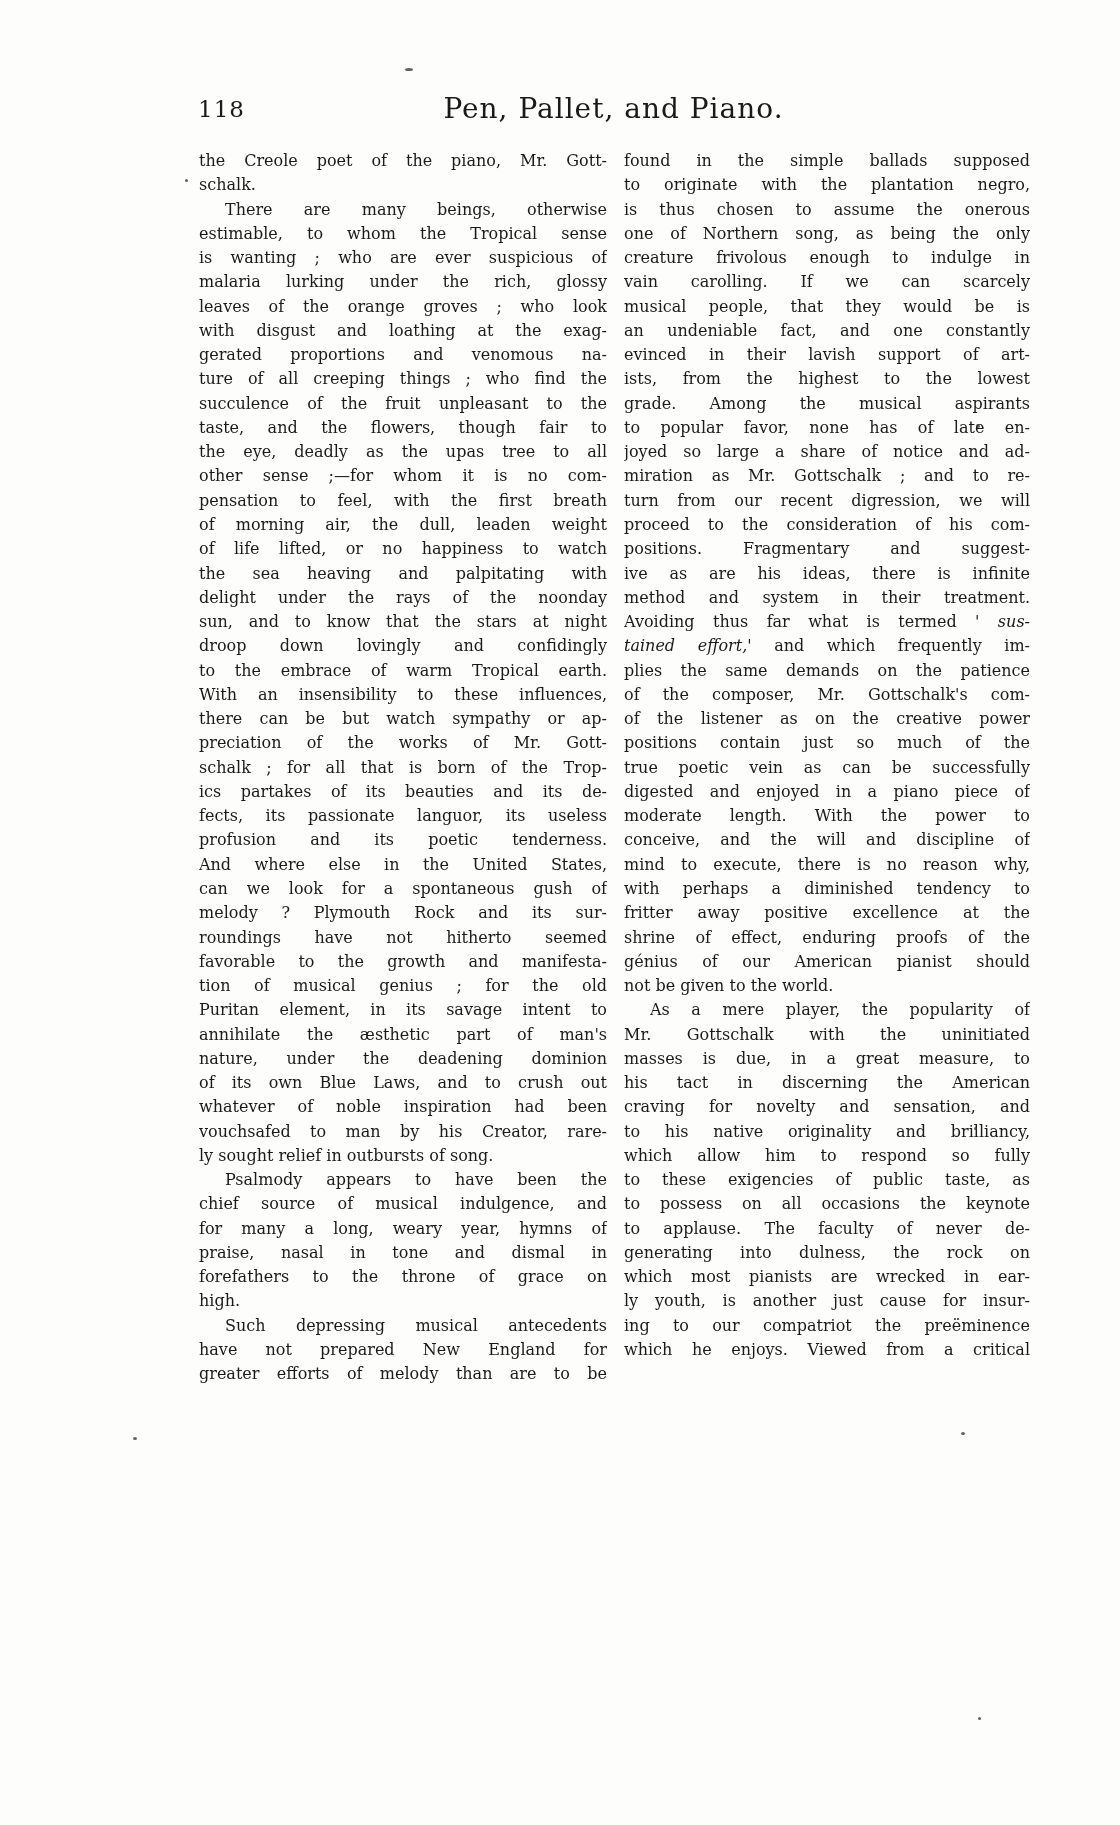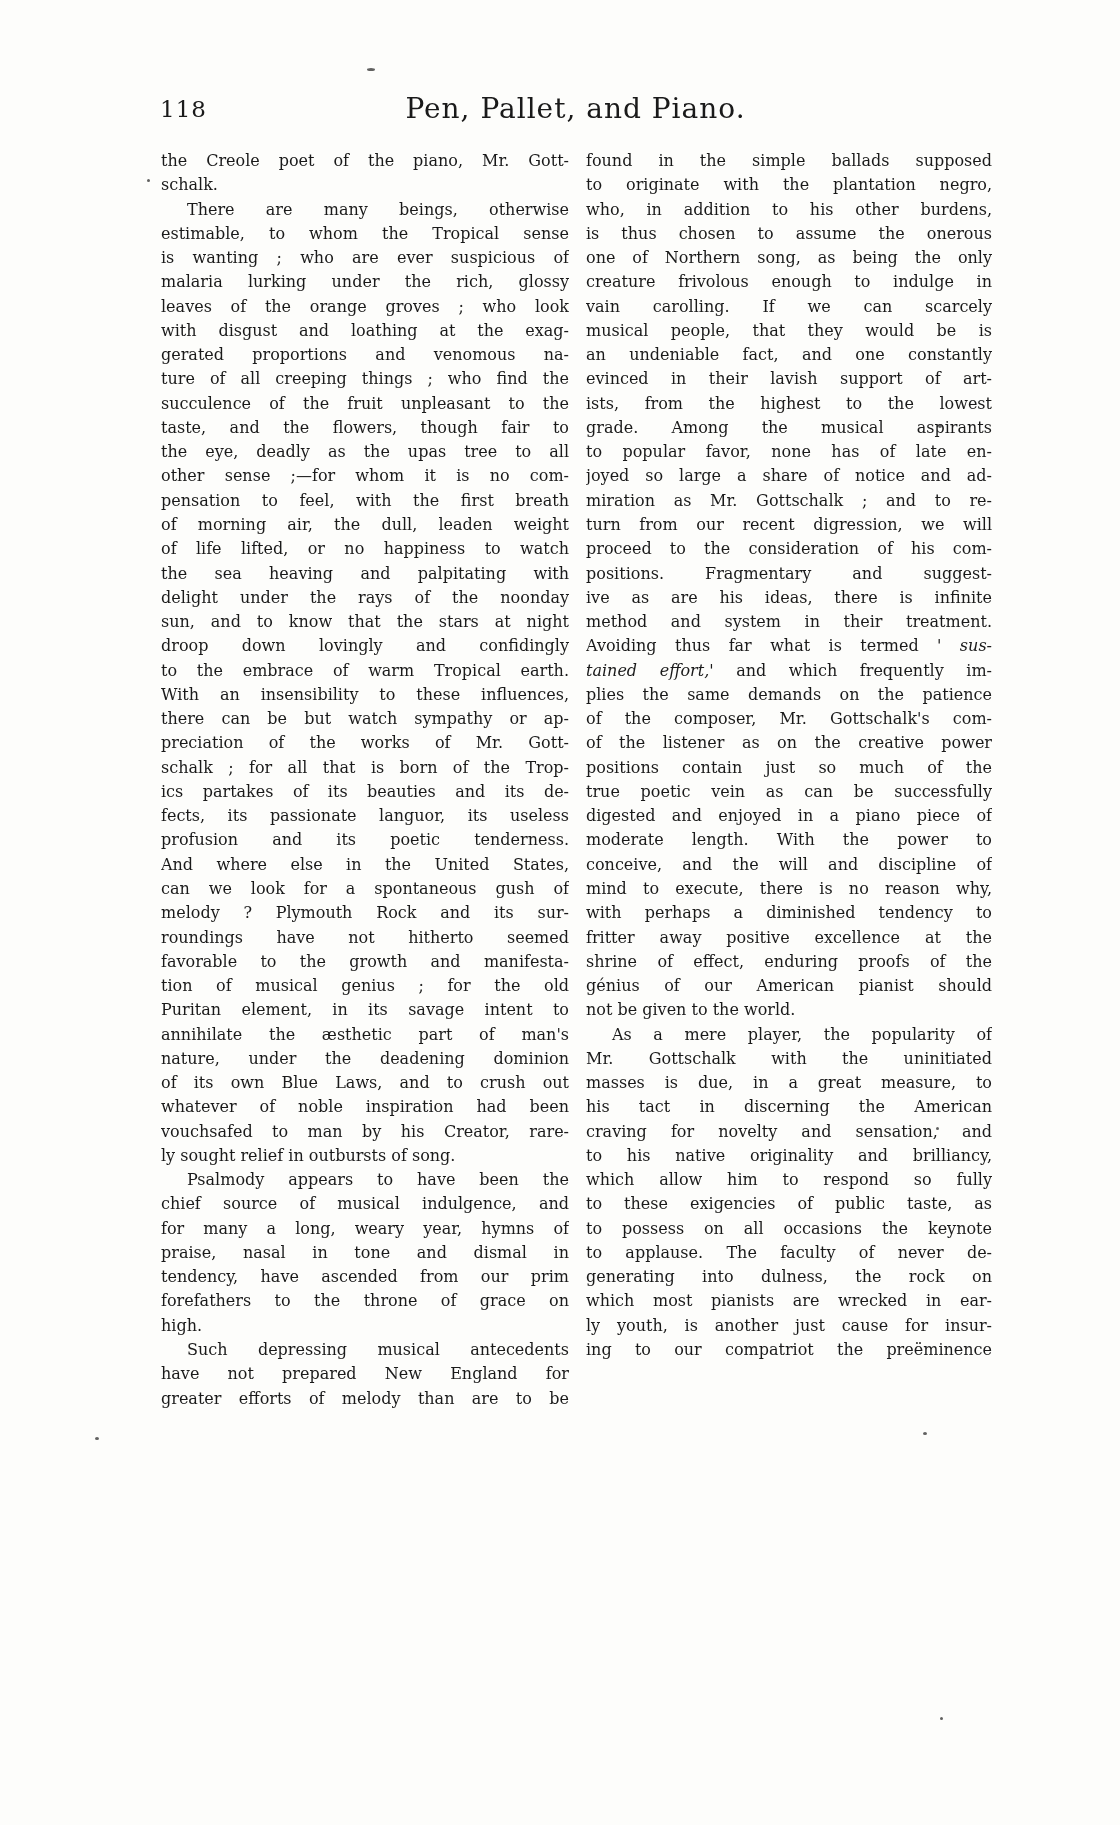--- a/index.html
+++ b/index.html
@@ -3,21 +3,21 @@
 <meta charset="utf-8">
 <style>
   html,body{margin:0;padding:0;}
   body{
     width:1120px;height:1825px;position:relative;
     background:#fdfdfb;
     font-family:"DejaVu Serif","Liberation Serif",serif;
     color:#1a1a1a;
     -webkit-font-smoothing:antialiased;
   }
-  .page{position:absolute;inset:0;overflow:hidden;}
+  .page{position:absolute;inset:0;overflow:hidden;margin-left:38px;}
   .pagenum{
     position:absolute;left:160px;top:96px;
     font-size:23px;letter-spacing:1px;
   }
   .title{
     position:absolute;left:160px;top:92px;width:831px;
     text-align:center;font-size:28px;letter-spacing:1px;
   }
   .col{
     position:absolute;top:149px;width:408px;
@@ -83,31 +83,29 @@
       <div class="line">annihilate the æsthetic part of man's</div>
       <div class="line">nature, under the deadening dominion</div>
       <div class="line">of its own Blue Laws, and to crush out</div>
       <div class="line">whatever of noble inspiration had been</div>
       <div class="line">vouchsafed to man by his Creator, rare-</div>
       <div class="line flush">ly sought relief in outbursts of song.</div>
       <div class="line indent">Psalmody appears to have been the</div>
       <div class="line">chief source of musical indulgence, and</div>
       <div class="line">for many a long, weary year, hymns of</div>
       <div class="line">praise, nasal in tone and dismal in</div>
-      <div class="line">tendency, have ascended from our prim</div>
       <div class="line">forefathers to the throne of grace on</div>
       <div class="line flush">high.</div>
       <div class="line indent">Such depressing musical antecedents</div>
       <div class="line">have not prepared New England for</div>
       <div class="line">greater efforts of melody than are to be</div>
     </div>
   <div class="col" id="col-right">
       <div class="line">found in the simple ballads supposed</div>
       <div class="line">to originate with the plantation negro,</div>
-      <div class="line">who, in addition to his other burdens,</div>
       <div class="line">is thus chosen to assume the onerous</div>
       <div class="line">one of Northern song, as being the only</div>
       <div class="line">creature frivolous enough to indulge in</div>
       <div class="line">vain carolling.  If we can scarcely</div>
       <div class="line">musical people, that they would be is</div>
       <div class="line">an undeniable fact, and one constantly</div>
       <div class="line">evinced in their lavish support of art-</div>
       <div class="line">ists, from the highest to the lowest</div>
       <div class="line">grade.  Among the musical aspirants</div>
       <div class="line">to popular favor, none has of late en-</div>
@@ -141,20 +139,21 @@
       <div class="line">craving for novelty and sensation, and</div>
       <div class="line">to his native originality and brilliancy,</div>
       <div class="line">which allow him to respond so fully</div>
       <div class="line">to these exigencies of public taste, as</div>
       <div class="line">to possess on all occasions the keynote</div>
       <div class="line">to applause.  The faculty of never de-</div>
       <div class="line">generating into dulness, the rock on</div>
       <div class="line">which most pianists are wrecked in ear-</div>
       <div class="line">ly youth, is another just cause for insur-</div>
       <div class="line">ing to our compatriot the preëminence</div>
+      <div class="line">which he enjoys.  Viewed from a critical</div>
     </div>
   <div id="specks">
       <span class="speck" style="left: 367px; top: 68px; width: 8px; height: 3px;"></span>
       <span class="speck" style="left: 147px; top: 179px; width: 3px; height: 3px;"></span>
       <span class="speck" style="left: 938px; top: 424px; width: 4px; height: 4px;"></span>
       <span class="speck" style="left: 936px; top: 1127px; width: 3px; height: 3px;"></span>
       <span class="speck" style="left: 95px; top: 1437px; width: 4px; height: 3px;"></span>
       <span class="speck" style="left: 923px; top: 1432px; width: 4px; height: 3px;"></span>
       <span class="speck" style="left: 940px; top: 1717px; width: 3px; height: 3px;"></span>
     </div>

